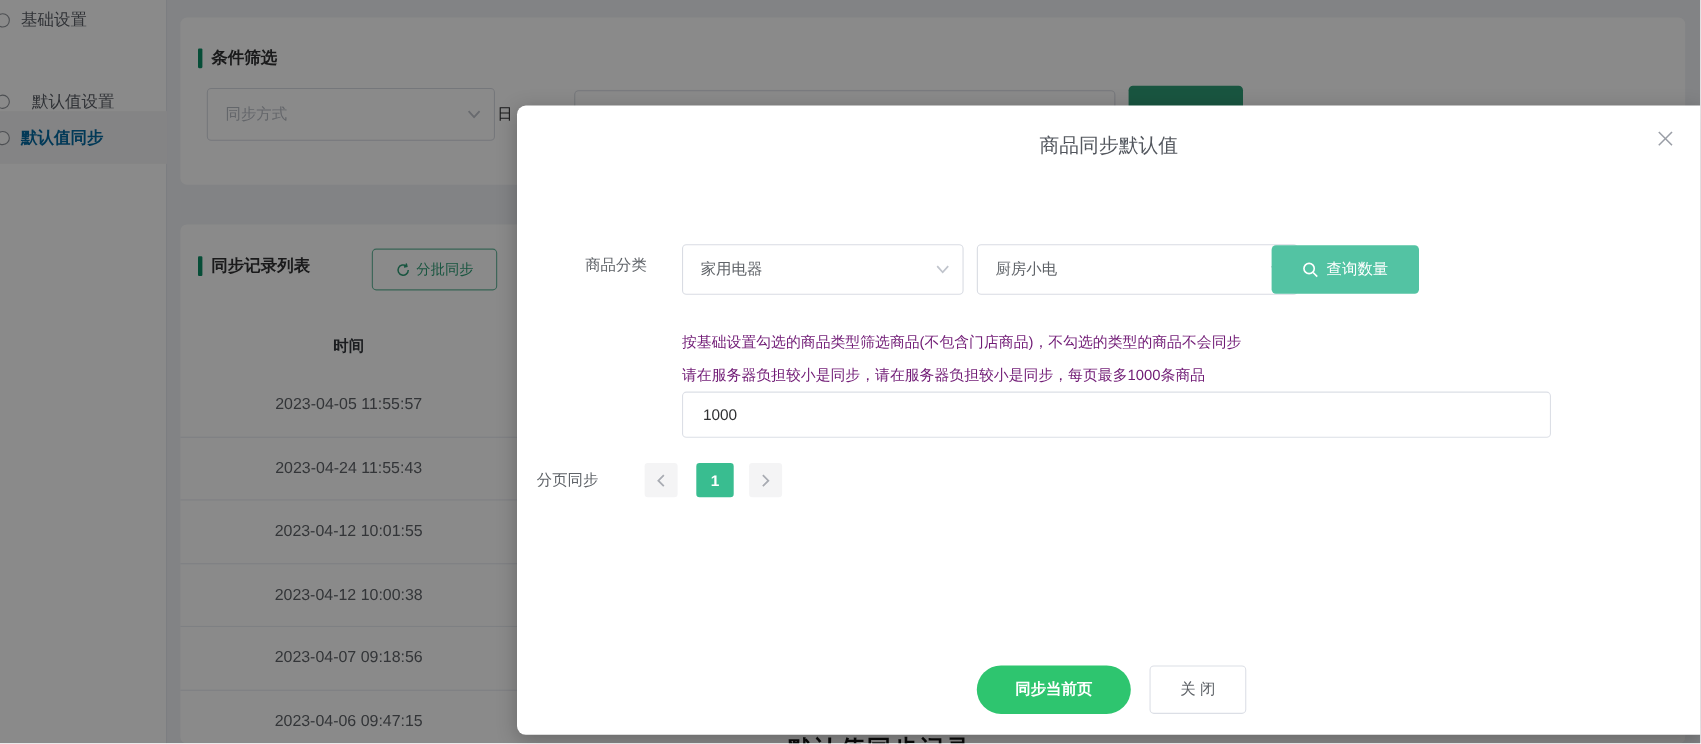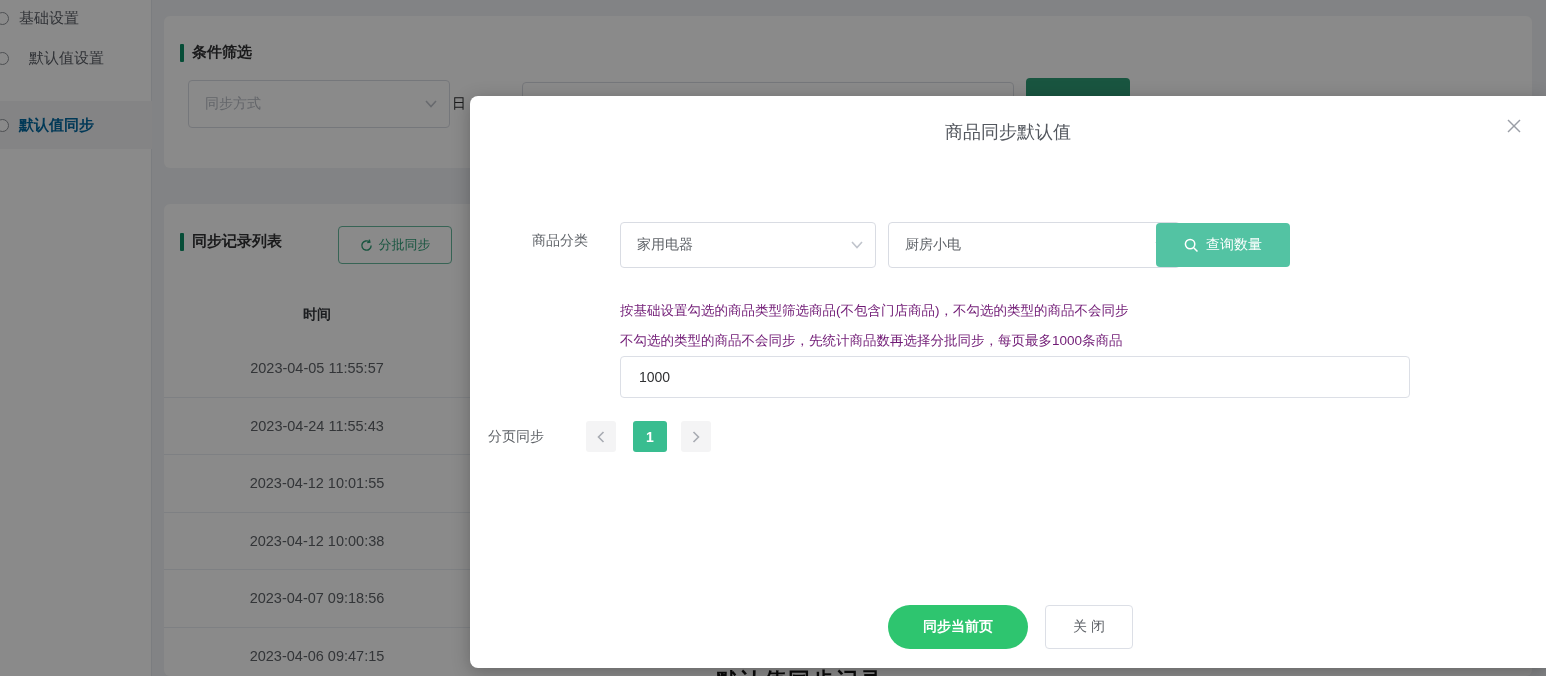--- a/index.html
+++ b/index.html
@@ -65,21 +65,21 @@
 </head>
 <body>
 
 <div class="stage">
 
   <div class="abs sidebar">
     <div class="side-item" style="top:-6px;">
       <span class="ring"></span>
       <span class="lbl">基础设置</span>
     </div>
-    <div class="side-item" style="top:34px;gap:20px;">
+    <div class="side-item" style="top:68px;gap:20px;">
       <span class="ring"></span>
       <span class="lbl">默认值设置</span>
     </div>
     <div class="side-item active" style="top:101px;">
       <span class="ring"></span>
       <span class="lbl">默认值同步</span>
     </div>
   </div>
 
   <div class="abs card" style="left:164px; top:16px; width:1368px; height:152px;">
@@ -161,21 +161,21 @@
     </div>
     <button class="query-btn" style="left:686px; top:127px; width:134px; height:44px;">
       <svg width="15" height="15" viewBox="0 0 16 16">
         <circle cx="6.5" cy="6.5" r="5" fill="none" stroke="#fff" stroke-width="1.6"></circle>
         <line x1="10.4" y1="10.4" x2="14.4" y2="14.4" stroke="#fff" stroke-width="1.6"></line>
       </svg>
       <span>查询数量</span>
     </button>
 
     <div class="note" style="left:150px; top:206px;">按基础设置勾选的商品类型筛选商品(不包含门店商品)，不勾选的类型的商品不会同步</div>
-    <div class="note" style="left:150px; top:236px;">不勾选的类型的商品不会同步，先统计商品数再选择分批同步，每页最多1000条商品</div>
+    <div class="note" style="left:150px; top:236px;">请在服务器负担较小是同步，请在服务器负担较小是同步，每页最多1000条商品</div>
 
     <input class="size-input" style="left: 150px; top: 260px; width: 790px; height: 42px;" value="1000">
 
     <span class="m-label" style="left:18px; top:332px;">分页同步</span>
     <div class="pager-btn" style="left:116px; top:325px;">
       <svg width="8" height="12" viewBox="0 0 8 12">
         <polyline points="6.5,1 1.5,6 6.5,11" fill="none" stroke="#a8abb2" stroke-width="1.6"></polyline>
       </svg>
     </div>
     <div class="pager-page" style="left:163px; top:325px;">1</div>

